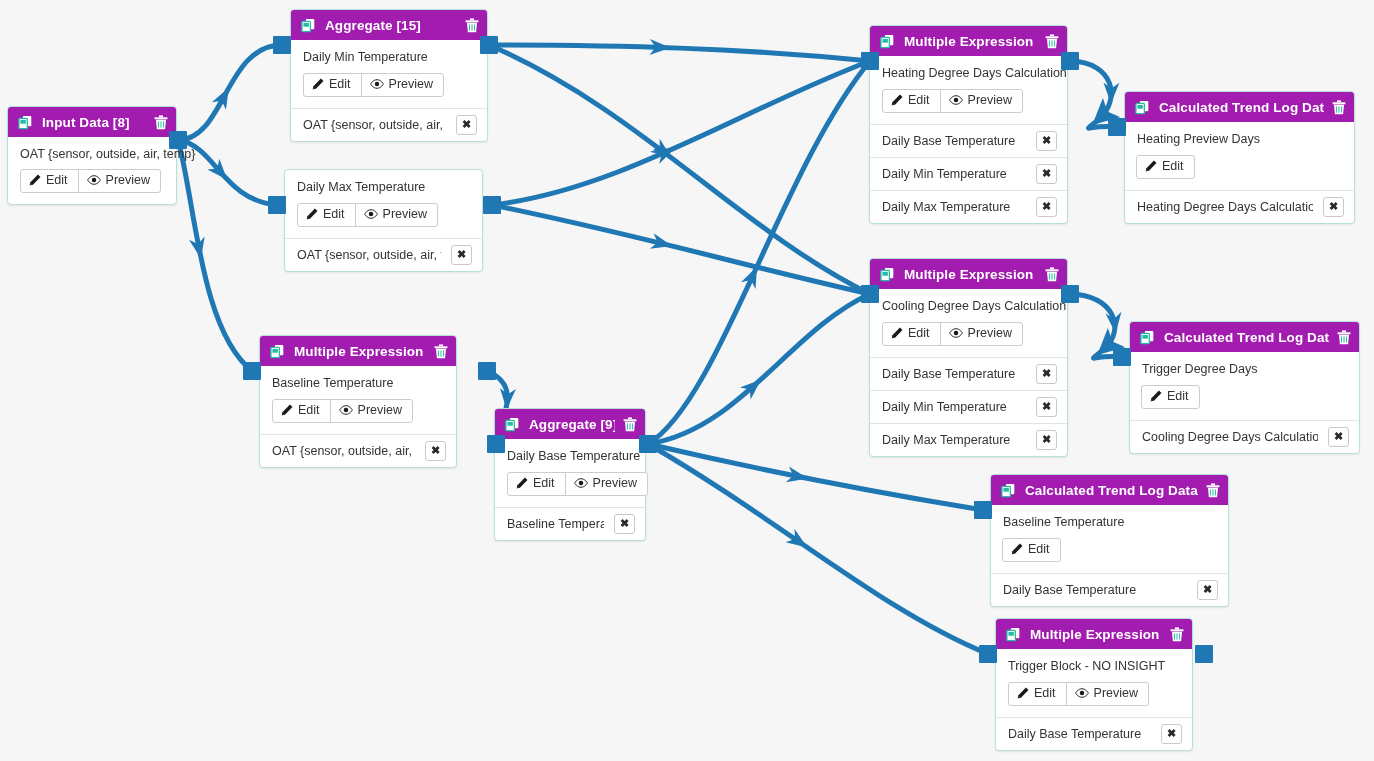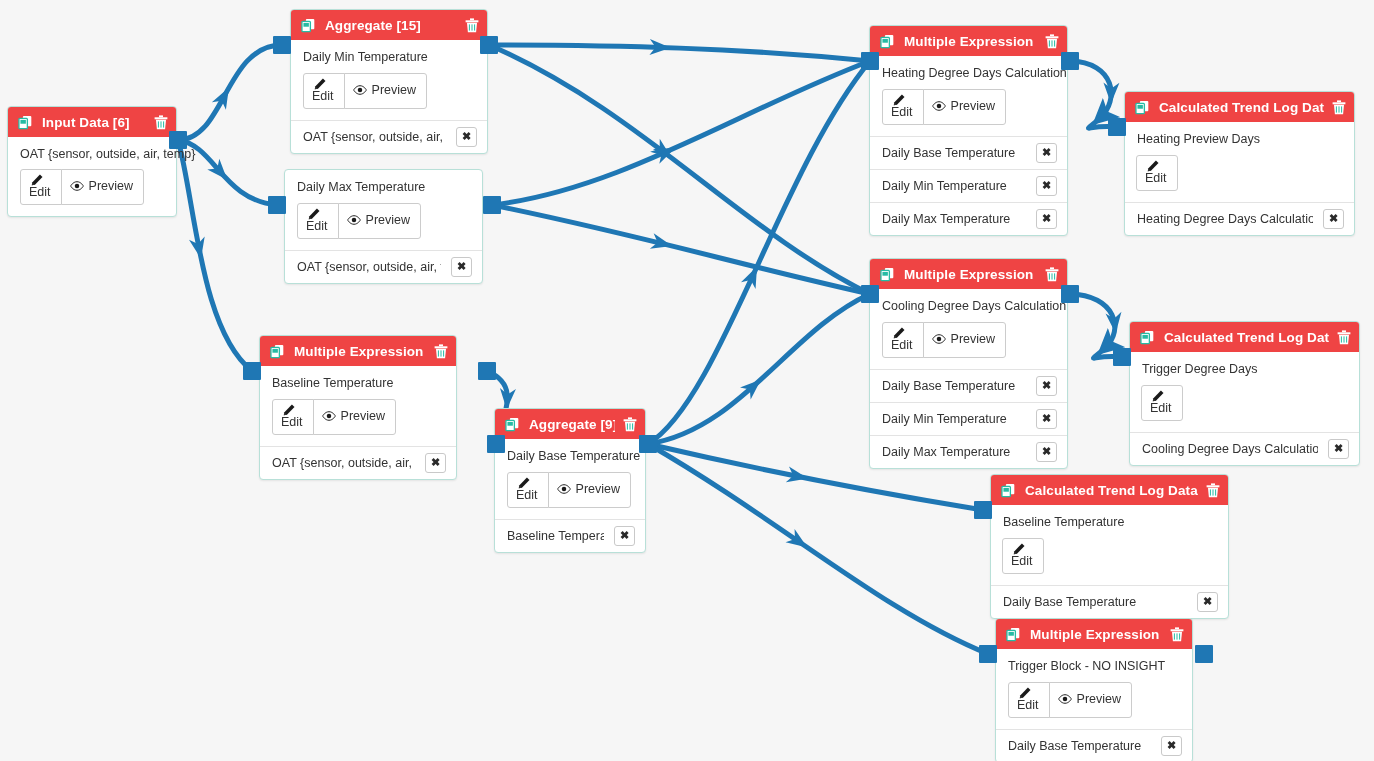--- a/index.html
+++ b/index.html
@@ -29,21 +29,21 @@
   }
   .node {
     position: absolute;
     background: #ffffff;
     border: 1px solid #b8e0d8;
     border-radius: 4px;
     box-sizing: border-box;
     box-shadow: 0 1px 2px rgba(0,0,0,0.08);
   }
   .node-header {
-    background: #ef4444;
+    background: #a21caf;
     color: #ffffff;
     height: 30px;
     display: flex;
     align-items: center;
     padding: 0 8px 0 10px;
     border-radius: 3px 3px 0 0;
     box-sizing: border-box;
     font-size: 13.5px;
     font-weight: bold;
     letter-spacing: 0.1px;
@@ -86,21 +86,21 @@
     font-size: 12.5px;
     color: #333333;
     padding: 4px 10px 5px 8px;
     display: flex;
     align-items: center;
     cursor: pointer;
     white-space: nowrap;
     font-family: "Liberation Sans", sans-serif;
     line-height: 1;
   }
-  .btn:first-child { border-radius: 3px 0 0 3px; flex-direction: column; }
+  .btn:first-child { border-radius: 3px 0 0 3px; }
   .btn:last-child  { border-radius: 0 3px 3px 0; margin-left: -1px; }
   .btn.only       { border-radius: 3px; }
   .btn svg { margin-right: 5px; display: block; }
   .port-row {
     border-top: 1px solid #e3e3e3;
     display: flex;
     align-items: center;
     justify-content: space-between;
     padding: 6px 10px 6px 12px;
     font-size: 12.5px;
@@ -183,21 +183,21 @@
       </g>
   </svg>
   <div id="node-layer">
       <div class="node" style="left: 7px; top: 106px; width: 170px;">
         <div class="node-header">
           <svg class="hdr-icon" viewBox="0 0 16 16">
             <rect x="5.2" y="1" width="9" height="11" rx="1" fill="#ffffff"></rect>
             <rect x="1" y="3.6" width="9" height="11" rx="1" fill="#ffffff" stroke="#26bba4" stroke-width="1.4"></rect>
             <rect x="2.6" y="5.2" width="5.8" height="4.1" fill="#26bba4"></rect>
           </svg>
-          <span class="hdr-title">Input Data [6]</span>
+          <span class="hdr-title">Input Data [8]</span>
           <svg class="hdr-trash" viewBox="0 0 14 15">
             <rect x="5" y="0.4" width="4" height="1.8" fill="#ffffff"></rect>
             <rect x="0.6" y="2.3" width="12.8" height="2" fill="#ffffff"></rect>
             <path d="M2 4.8 h10 l-0.9 9.4 h-8.2 z" fill="#ffffff"></path>
             <g stroke="#26bba4" stroke-width="1">
               <line x1="4.4" y1="6.4" x2="4.4" y2="12.6"></line>
               <line x1="7" y1="6.4" x2="7" y2="12.6"></line>
               <line x1="9.6" y1="6.4" x2="9.6" y2="12.6"></line>
             </g>
           </svg>

